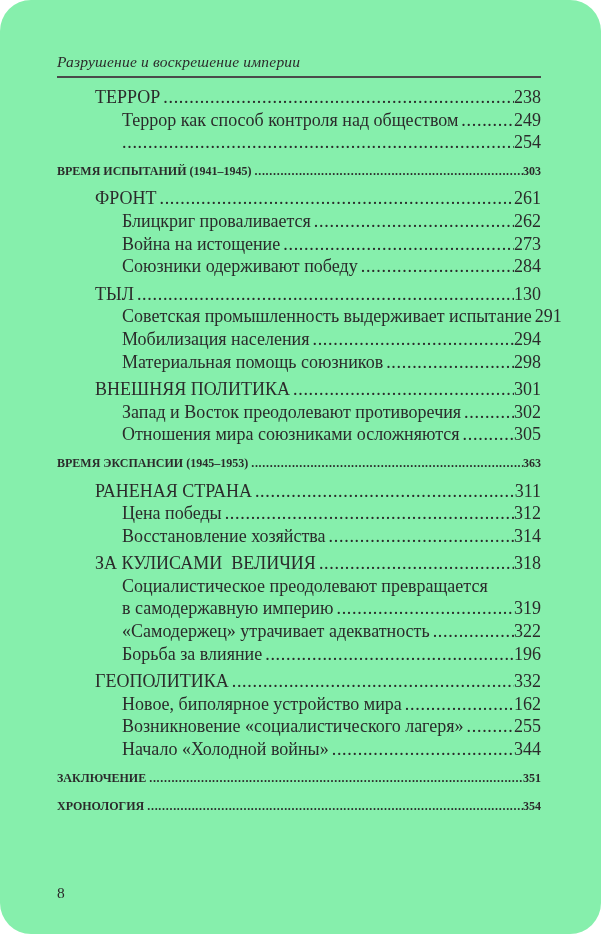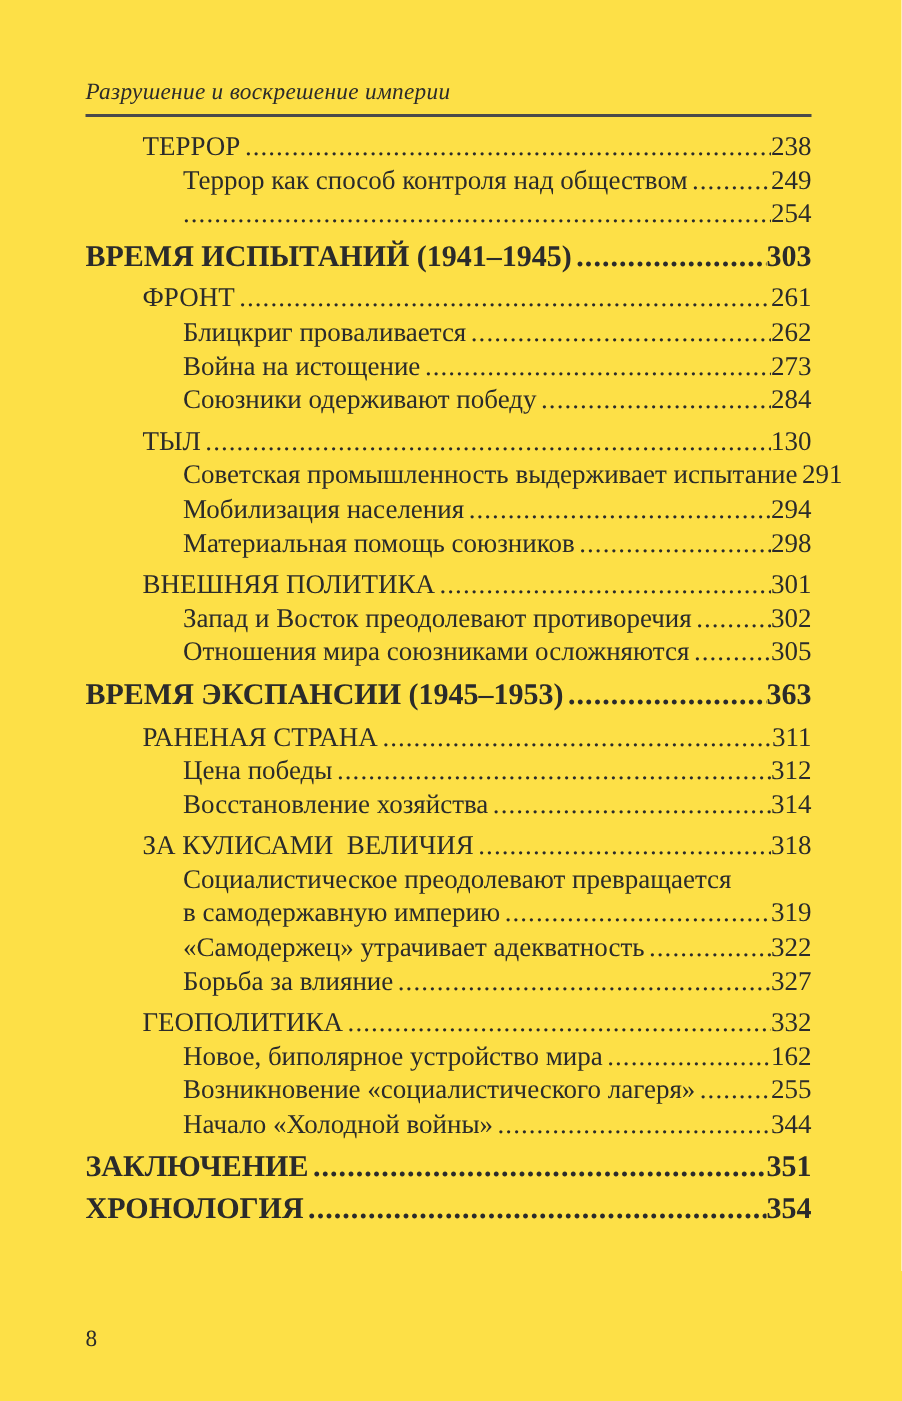--- a/index.html
+++ b/index.html
@@ -2,46 +2,47 @@
 <html lang="ru"><head>
 <meta charset="utf-8">
 <style>
   html, body { margin: 0; padding: 0; background: #ffffff; }
 
   .page {
     position: relative;
     width: 601px;
     height: 934px;
     box-sizing: border-box;
-    background: #fde047;
+    background: #86efac;
     padding: 52px 60px 0 57px;
     font-family: "Liberation Serif", "DejaVu Serif", serif;
     color: #2b2b2b;
     overflow: hidden;
+    border-radius: 31px;
   }
 
   .running-header {
     font-style: italic;
     font-size: 15.5px;
     line-height: 20px;
     letter-spacing: 0.2px;
     padding-bottom: 4px;
     border-bottom: 2px solid #4a4a4a;
   }
 
   .toc { margin-top: 8px; }
 
   .toc-row {
     display: flex;
     font-size: 18px;
     line-height: 22.6px;
   }
   .toc-row.level-0 {
     font-weight: bold;
-    font-size: 20px;
+    font-size: 12px;
     margin: 6px 0 2px 0;
   }
   .toc-row.level-1 { margin-left: 38px; margin-top: 5px; }
   .toc-row.level-2 { margin-left: 65px; }
 
   .toc-label {
     white-space: pre;      
     padding-right: 3px;
   }
 
@@ -184,21 +185,21 @@
     <span class="toc-page">319</span>
   </div>
       <div class="toc-row level-2">
     <span class="toc-label">«Самодержец» утрачивает адекватность</span>
     <span class="toc-leader"></span>
     <span class="toc-page">322</span>
   </div>
       <div class="toc-row level-2">
     <span class="toc-label">Борьба за влияние</span>
     <span class="toc-leader"></span>
-    <span class="toc-page">327</span>
+    <span class="toc-page">196</span>
   </div>
       <div class="toc-row level-1">
     <span class="toc-label">ГЕОПОЛИТИКА</span>
     <span class="toc-leader"></span>
     <span class="toc-page">332</span>
   </div>
       <div class="toc-row level-2">
     <span class="toc-label">Новое, биполярное устройство мира</span>
     <span class="toc-leader"></span>
     <span class="toc-page">162</span>

